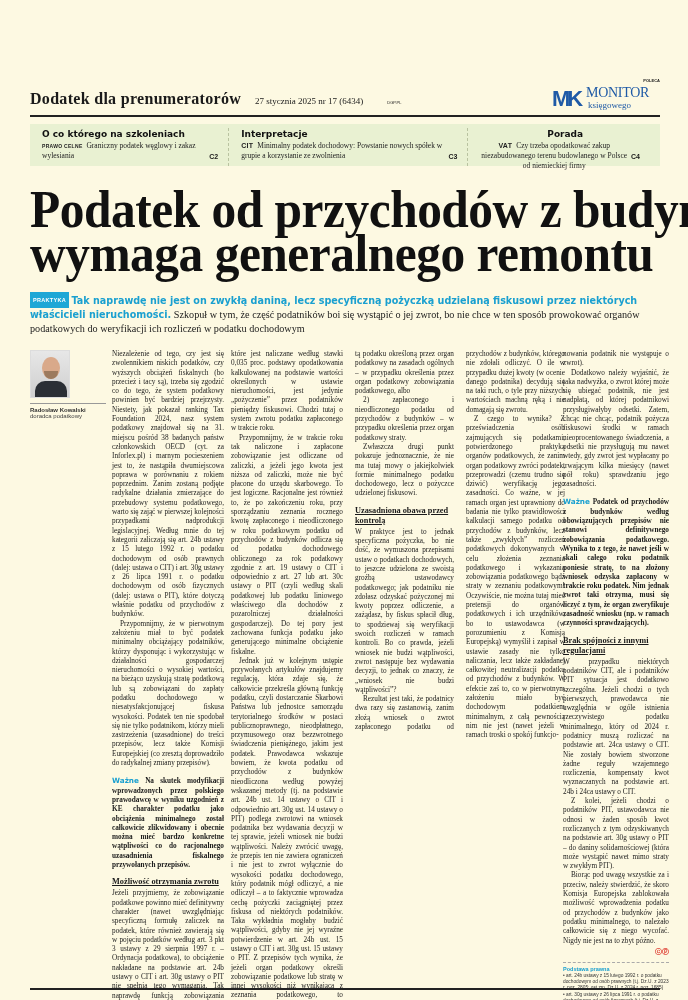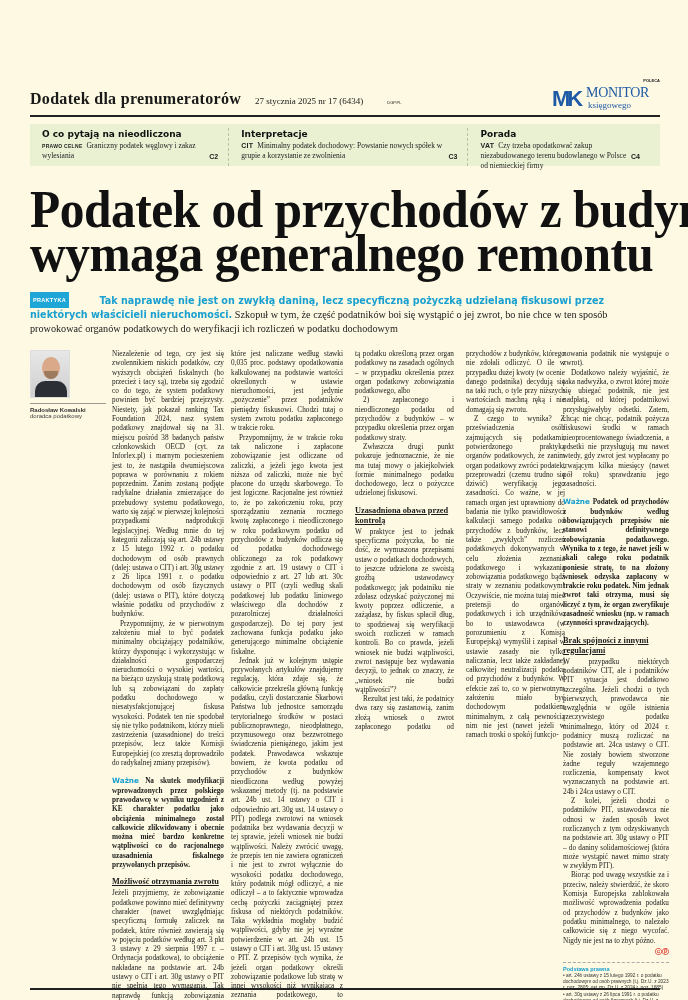--- a/index.html
+++ b/index.html
@@ -20,35 +20,35 @@
   .mk-poleca { position: absolute; right: 0; top: 0; font-family: "Liberation Sans", sans-serif; font-size: 4px; font-weight: bold; }
   .mk-logo { position: absolute; left: 2px; top: 10px; font-family: "Liberation Sans", sans-serif; font-weight: bold; font-size: 22px; color: #1f5aa6; letter-spacing: -3px; line-height: 22px; }
   .mk-monitor { position: absolute; left: 36px; top: 7px; font-family: "Liberation Serif", serif; font-size: 14px; color: #1f5aa6; letter-spacing: -0.3px; }
   .mk-ks { position: absolute; left: 38px; top: 22px; font-family: "Liberation Serif", serif; font-size: 9px; color: #1f5aa6; }
   .mast-rule { position: absolute; left: 30px; top: 115px; width: 630px; height: 1.5px; background: #222; }
 
   
   .teasers { position: absolute; left: 30px; top: 124px; width: 630px; height: 42px; background: #e9f1d2; display: flex; padding: 4px 10px 0 12px; }
   .teaser { position: relative; }
   .teaser + .teaser { border-left: 1px dashed #b9c3a0; padding-left: 12px; }
-  .t1 { width: 190px; } .t2 { width: 244px; } .t3 { width: 186px; }
+  .t1 { width: 190px; } .t2 { width: 244px; } .t3 { width: 186px; text-align: center; }
   .teaser-head { font-family: "DejaVu Sans", sans-serif; font-weight: bold; font-size: 9px; color: #111; line-height: 13px; }
   .teaser-body { font-family: "Liberation Serif", serif; font-size: 7.5px; line-height: 10px; color: #222; padding-right: 22px; }
   .teaser-tag { font-family: "Liberation Sans", sans-serif; font-weight: bold; font-size: 5px; letter-spacing: 0.3px; margin-right: 2px; }
   .teaser-tag.big { font-size: 7px; }
   .teaser-page { position: absolute; right: 10px; bottom: 6px; font-family: "Liberation Sans", sans-serif; font-weight: bold; font-size: 7px; }
 
   
   .headline { position: absolute; left: 30px; top: 188px; width: 640px; font-family: "Liberation Serif", serif; font-size: 52px; line-height: 44px; color: #111; letter-spacing: -0.5px; }
   .headline span { display: block; transform: scaleX(0.95); transform-origin: left; white-space: nowrap; }
 
   
   .lead { position: absolute; left: 30px; top: 292px; width: 630px; font-size: 10.2px; line-height: 14px; font-family: "Liberation Serif", serif; }
   .lead-badge { display: inline-block; background: #1ea7d6; color: #fff; font-family: "Liberation Sans", sans-serif; font-weight: bold; font-size: 5.5px; padding: 1px 3px; vertical-align: 2px; letter-spacing: 0.3px; }
-  .lead-hi { color: #1aa0d0; font-family: "DejaVu Sans", sans-serif; font-weight: bold; font-size: 9.6px; margin-left: 28px; }
+  .lead-hi { color: #1aa0d0; font-family: "DejaVu Sans", sans-serif; font-weight: bold; font-size: 9.6px; }
 
   
   .author { position: absolute; left: 30px; top: 350px; width: 76px; }
   .author-photo { width: 40px; height: 48px; background: linear-gradient(#e7e7e7, #cfcfcf); position: relative; overflow: hidden; border: 1px solid #ddd; }
   .author-head { position: absolute; left: 11px; top: 6px; width: 18px; height: 22px; border-radius: 50%; background: #d9a98a; }
   .author-beard { position: absolute; left: 13px; top: 20px; width: 14px; height: 8px; border-radius: 0 0 7px 7px; background: #9c7a5e; }
   .author-body { position: absolute; left: 4px; top: 30px; width: 32px; height: 20px; border-radius: 10px 10px 0 0; background: #2b2f35; }
   .author-rule { width: 76px; height: 1px; background: #999; margin: 5px 0 3px; }
   .author-name { font-family: "Liberation Sans", sans-serif; font-weight: bold; font-size: 6px; color: #333; }
   .author-role { font-family: "Liberation Sans", sans-serif; font-size: 6px; color: #444; }
@@ -82,21 +82,21 @@
     <span class="mk-poleca">POLECA</span>
     <span class="mk-logo">MK</span>
     <span class="mk-monitor">MONITOR</span>
     <span class="mk-ks">księgowego</span>
   </div>
 </header>
 <div class="mast-rule"></div>
 
 <nav class="teasers">
   <div class="teaser t1">
-    <div class="teaser-head">O co pytają na nieodliczona</div>
+    <div class="teaser-head">O co którego na szkoleniach</div>
     <div class="teaser-body">
       <span class="teaser-tag">PRAWO CELNE</span>
       <span>Graniczny podatek węglowy i zakaz wylesiania</span>
     </div>
     <span class="teaser-page">C2</span>
   </div>
   <div class="teaser t2">
     <div class="teaser-head">Interpretacje</div>
     <div class="teaser-body">
       <span class="teaser-tag big">CIT</span>

